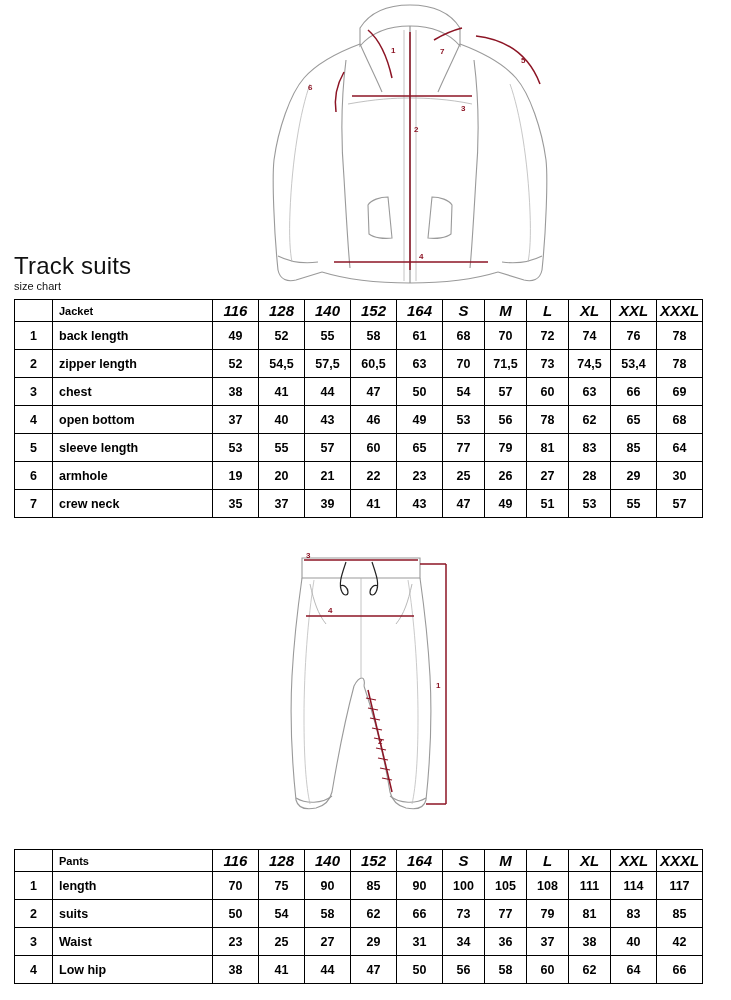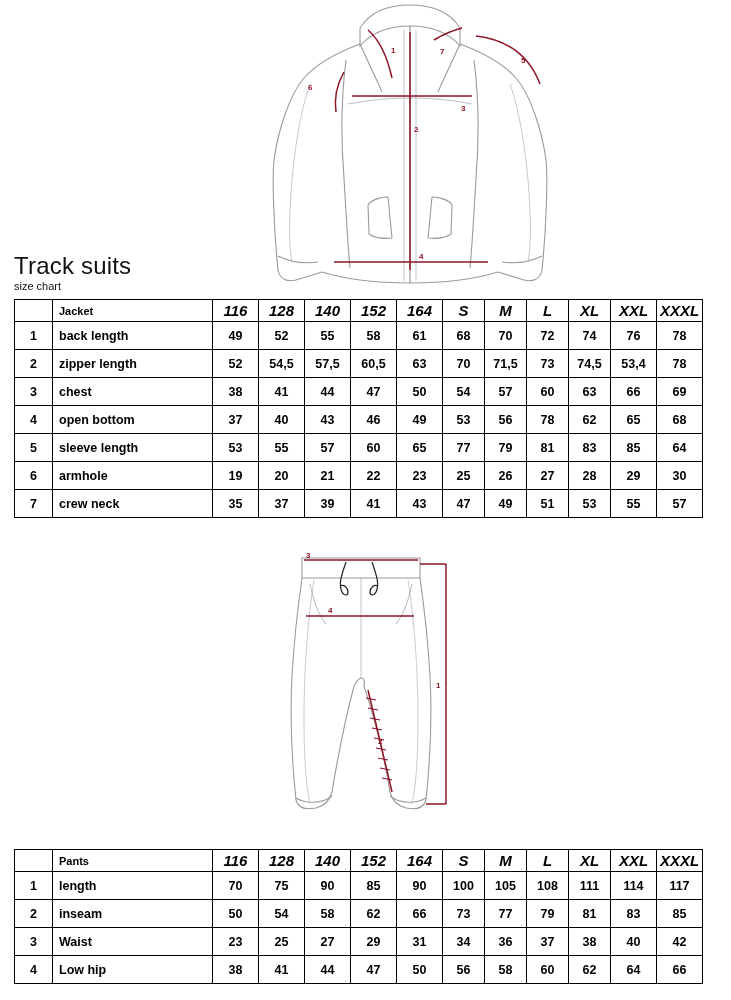--- a/index.html
+++ b/index.html
@@ -424,21 +424,21 @@
       <td>90</td>
       <td>100</td>
       <td>105</td>
       <td>108</td>
       <td>111</td>
       <td>114</td>
       <td>117</td>
     </tr>
     <tr>
       <td class="idx">2</td>
-      <td class="namecell">inseam</td>
+      <td class="namecell">suits</td>
       <td>50</td>
       <td>54</td>
       <td>58</td>
       <td>62</td>
       <td>66</td>
       <td>73</td>
       <td>77</td>
       <td>79</td>
       <td>81</td>
       <td>83</td>

